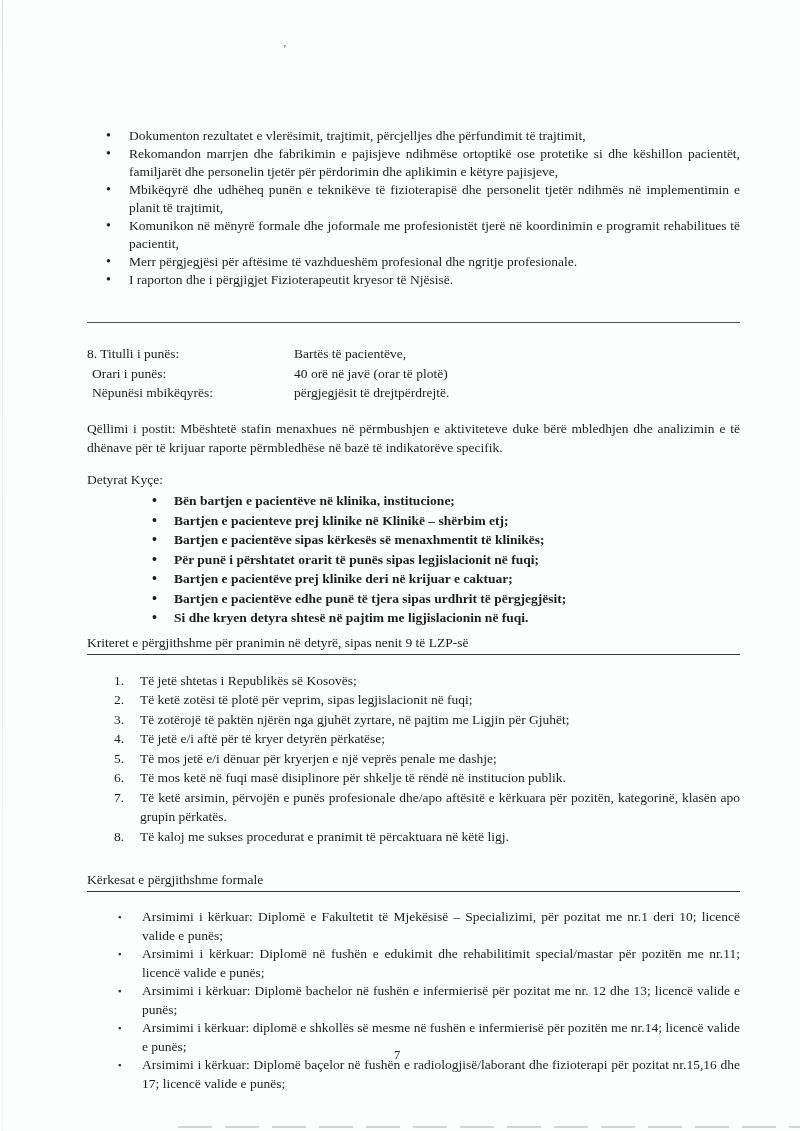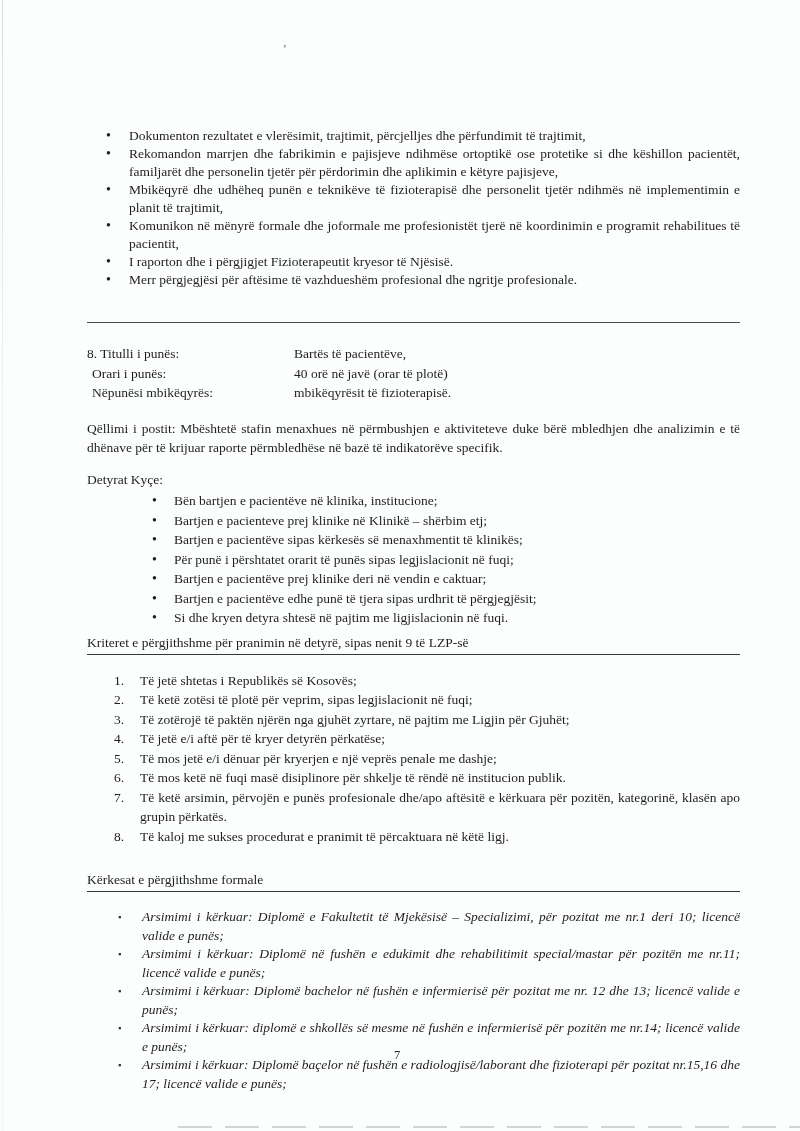--- a/index.html
+++ b/index.html
@@ -42,21 +42,21 @@
   .sec8 { margin-top:21px; }
   .s8-row { display:flex; line-height:19.5px; }
   .s8-row .lbl { flex:0 0 207px; }
   .s8-row.indent .lbl { padding-left:5px; box-sizing:border-box; }
   .s8-row .val { flex:1; }
   
   .purpose { margin-top:16px; line-height:19px; text-align:justify; }
   
   .duties-h { line-height:19px; }
   .duties { margin-top:2px; }
-  .duty-row { display:flex; align-items:flex-end; line-height:19.5px; }
+  .duty-row { display:flex; align-items:flex-end; line-height:19.5px;font-weight:bold; }
   .duty-row .marker { flex:0 0 22px; margin-left:65px; }
   .duty-row .marker::before { content:"\2022"; font-size:14px; }
   .duty-row .txt { flex:1; }
   
   .uheading {
     line-height:16px; padding-bottom:3px;
     border-bottom:1.5px solid #34383b;
   }
   .criteria-h { margin-top:7px; }
   
@@ -65,21 +65,21 @@
   .num-row .num { flex:0 0 26px; margin-left:27px; }
   .num-row .txt { flex:1; text-align:justify; }
   
   .formal-h { margin-top:26px; }
   .formal { margin-top:16px; }
   .sq-row { display:flex; align-items:flex-start; line-height:18.5px; }
   .sq-row .marker { flex:0 0 24px; margin-left:31px; }
   .sq-row .marker::before {
     content:"\25AA"; font-size:9px; position:relative; top:-1px; color:#2a2a2a;
   }
-  .sq-row .txt { flex:1; text-align:justify;font-style:italic; }
+  .sq-row .txt { flex:1; text-align:justify; }
   
   .pageno {
     position:absolute; top:1048px; left:394px;
     font-size:12.5px; color:#2a2a2a;
   }
 </style>
 </head>
 <body>
 
 <div class="page">
@@ -100,42 +100,42 @@
       <div class="dot-row">
         <span class="marker"></span>
         <div class="txt">Mbikëqyrë dhe udhëheq punën e teknikëve të fizioterapisë dhe personelit tjetër ndihmës në implementimin e planit të trajtimit,</div>
       </div>
       <div class="dot-row">
         <span class="marker"></span>
         <div class="txt">Komunikon në mënyrë formale dhe joformale me profesionistët tjerë në koordinimin e programit rehabilitues të pacientit,</div>
       </div>
       <div class="dot-row">
         <span class="marker"></span>
+        <div class="txt">Merr përgjegjësi për aftësime të vazhdueshëm profesional dhe ngritje profesionale.</div>
+      </div>
+      <div class="dot-row">
+        <span class="marker"></span>
         <div class="txt">I raporton dhe i përgjigjet Fizioterapeutit kryesor të Njësisë.</div>
-      </div>
-      <div class="dot-row">
-        <span class="marker"></span>
-        <div class="txt">Merr përgjegjësi për aftësime të vazhdueshëm profesional dhe ngritje profesionale.</div>
       </div>
     </div>
 
     <hr class="split">
 
     <div class="sec8">
       <div class="s8-row">
         <span class="lbl">8. Titulli i punës:</span>
         <span class="val">Bartës të pacientëve,</span>
       </div>
       <div class="s8-row indent">
         <span class="lbl">Orari i punës:</span>
         <span class="val">40 orë në javë (orar të plotë)</span>
       </div>
       <div class="s8-row indent">
         <span class="lbl">Nëpunësi mbikëqyrës:</span>
-        <span class="val">mbikëqyrësit të fizioterapisë.</span>
+        <span class="val">përgjegjësit të drejtpërdrejtë.</span>
       </div>
     </div>
 
     <p class="purpose">Qëllimi i postit: Mbështetë stafin menaxhues në përmbushjen e aktiviteteve duke bërë mbledhjen dhe analizimin e të dhënave për të krijuar raporte përmbledhëse në bazë të indikatorëve specifik.</p>
 
     <div class="duties-h">Detyrat Kyçe:</div>
     <div class="duties">
       <div class="duty-row">
         <span class="marker"></span>
         <div class="txt">Bën bartjen e pacientëve në klinika, institucione;</div>
@@ -147,21 +147,21 @@
       <div class="duty-row">
         <span class="marker"></span>
         <div class="txt">Bartjen e pacientëve sipas kërkesës së menaxhmentit të klinikës;</div>
       </div>
       <div class="duty-row">
         <span class="marker"></span>
         <div class="txt">Për punë i përshtatet orarit të punës sipas legjislacionit në fuqi;</div>
       </div>
       <div class="duty-row">
         <span class="marker"></span>
-        <div class="txt">Bartjen e pacientëve prej klinike deri në vendin e caktuar;</div>
+        <div class="txt">Bartjen e pacientëve prej klinike deri në krijuar e caktuar;</div>
       </div>
       <div class="duty-row">
         <span class="marker"></span>
         <div class="txt">Bartjen e pacientëve edhe punë të tjera sipas urdhrit të përgjegjësit;</div>
       </div>
       <div class="duty-row">
         <span class="marker"></span>
         <div class="txt">Si dhe kryen detyra shtesë në pajtim me ligjislacionin në fuqi.</div>
       </div>
     </div>

